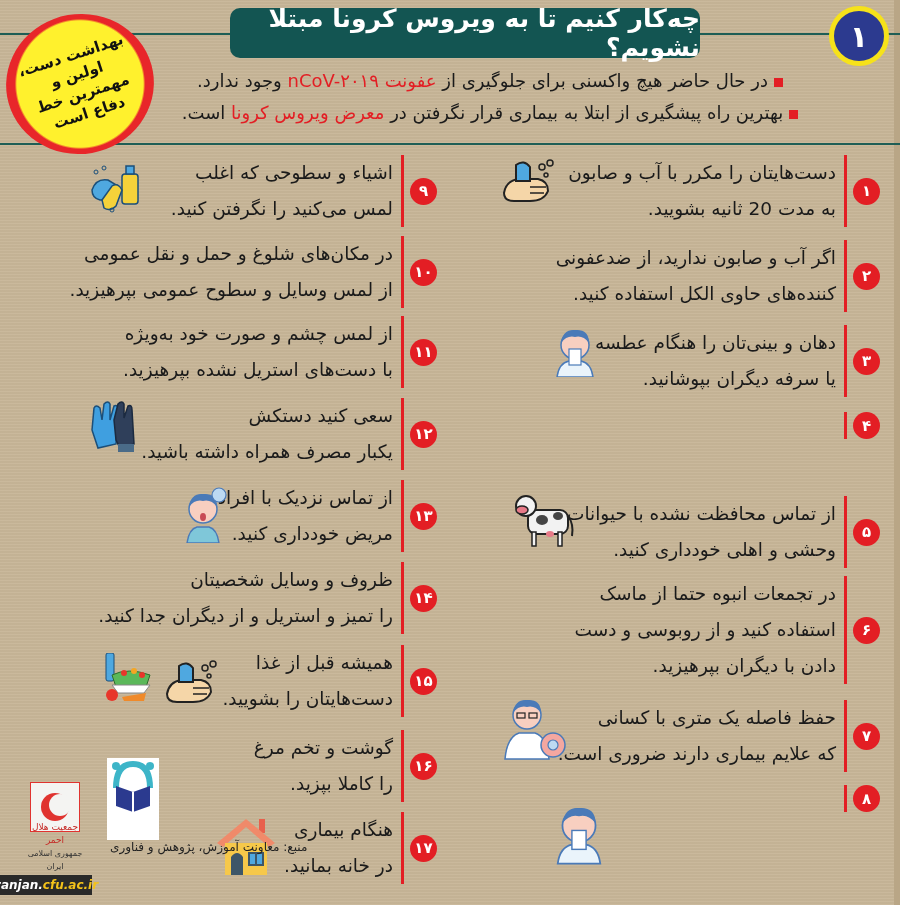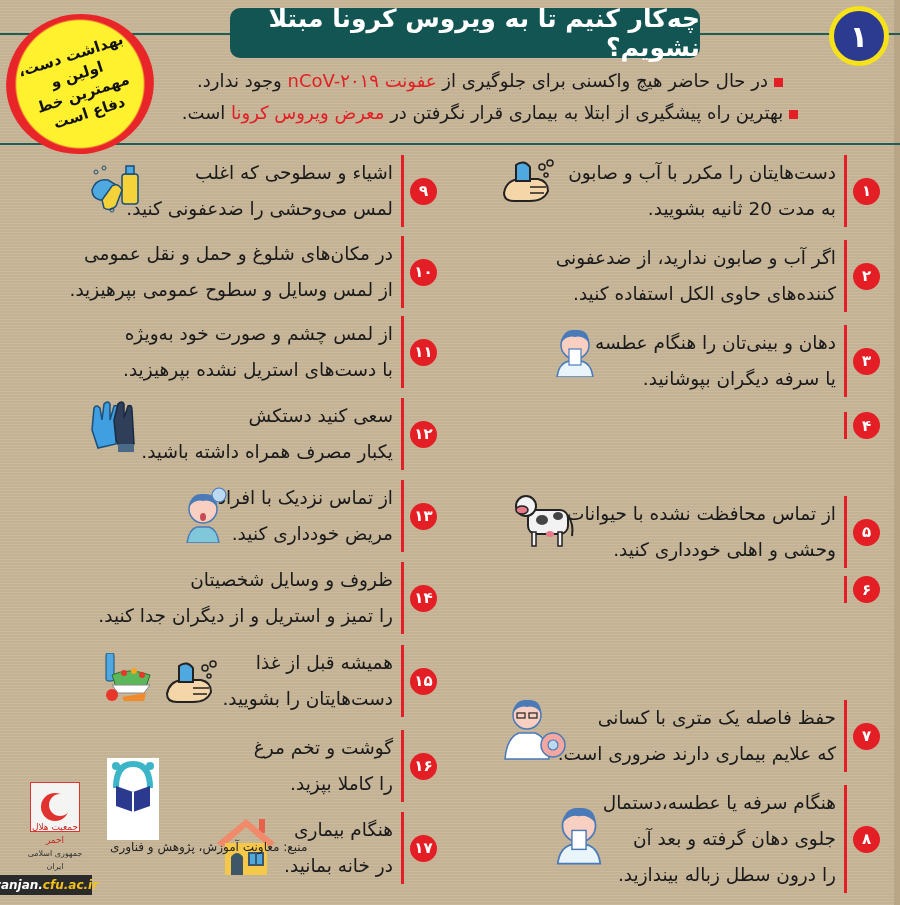--- a/index.html
+++ b/index.html
@@ -139,40 +139,40 @@
   </div>
   <div class="item" style="right:20px; top:496px;">
     <div class="numc">۵</div>
     <div class="bar"></div>
     <div class="txt">از تماس محافظت نشده با حیوانات
 وحشی و اهلی خودداری کنید.</div>
   </div>
   <div class="item" style="right:20px; top:576px;">
     <div class="numc">۶</div>
     <div class="bar"></div>
+    <div class="txt">در تجمعات انبوه حتما از ماسک
+استفاده کنید و از روبوسی و دست
+دادن با دیگران بپرهیزید.</div>
   </div>
   <div class="item" style="right:20px; top:700px;">
     <div class="numc">۷</div>
     <div class="bar"></div>
     <div class="txt">حفظ فاصله یک متری با کسانی
 که علایم بیماری دارند ضروری است.</div>
   </div>
   <div class="item" style="right:20px; top:785px;">
     <div class="numc">۸</div>
     <div class="bar"></div>
-    <div class="txt">هنگام سرفه یا عطسه،دستمال
-جلوی دهان گرفته و بعد آن
-را درون سطل زباله بیندازید.</div>
   </div>
 
   <div class="item" style="right:463px; top:155px;">
     <div class="numc">۹</div>
     <div class="bar"></div>
     <div class="txt">اشیاء و سطوحی که اغلب
-لمس می‌وحشی را ضدعفونی کنید.</div>
+لمس می‌کنید را نگرفتن کنید.</div>
   </div>
   <div class="item" style="right:463px; top:236px;">
     <div class="numc">۱۰</div>
     <div class="bar"></div>
     <div class="txt">در مکان‌های شلوغ و حمل و نقل عمومی
 از لمس وسایل و سطوح عمومی بپرهیزید.</div>
   </div>
   <div class="item" style="right:463px; top:316px;">
     <div class="numc">۱۱</div>
     <div class="bar"></div>

